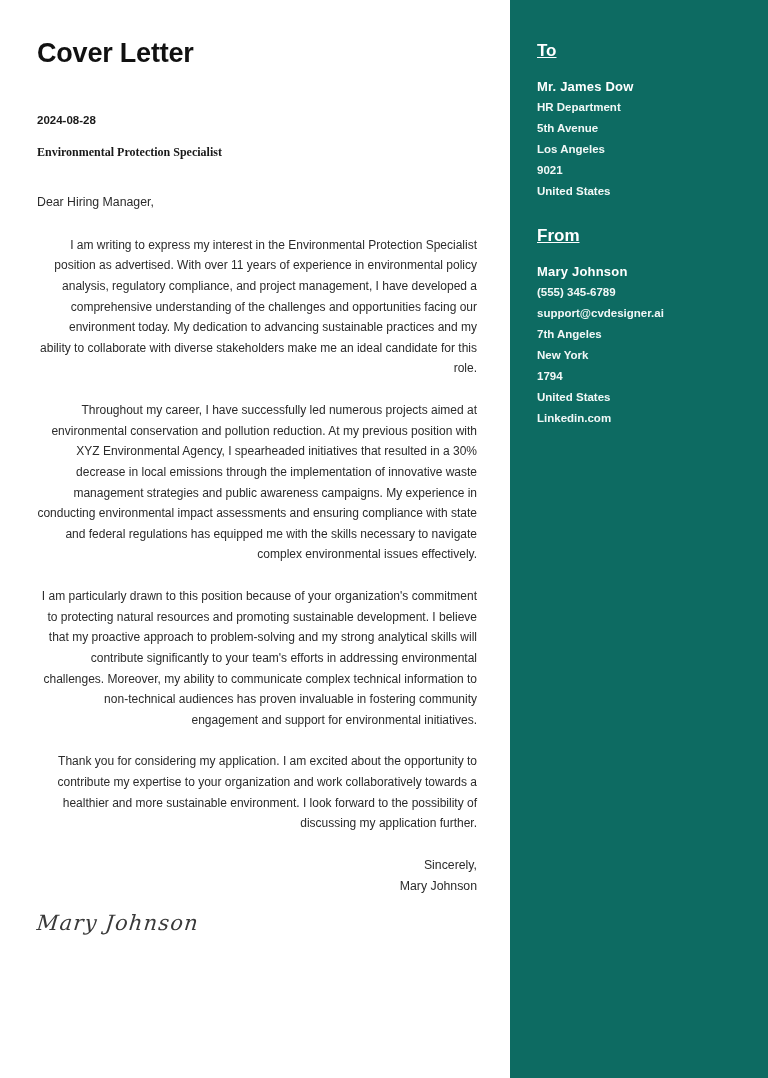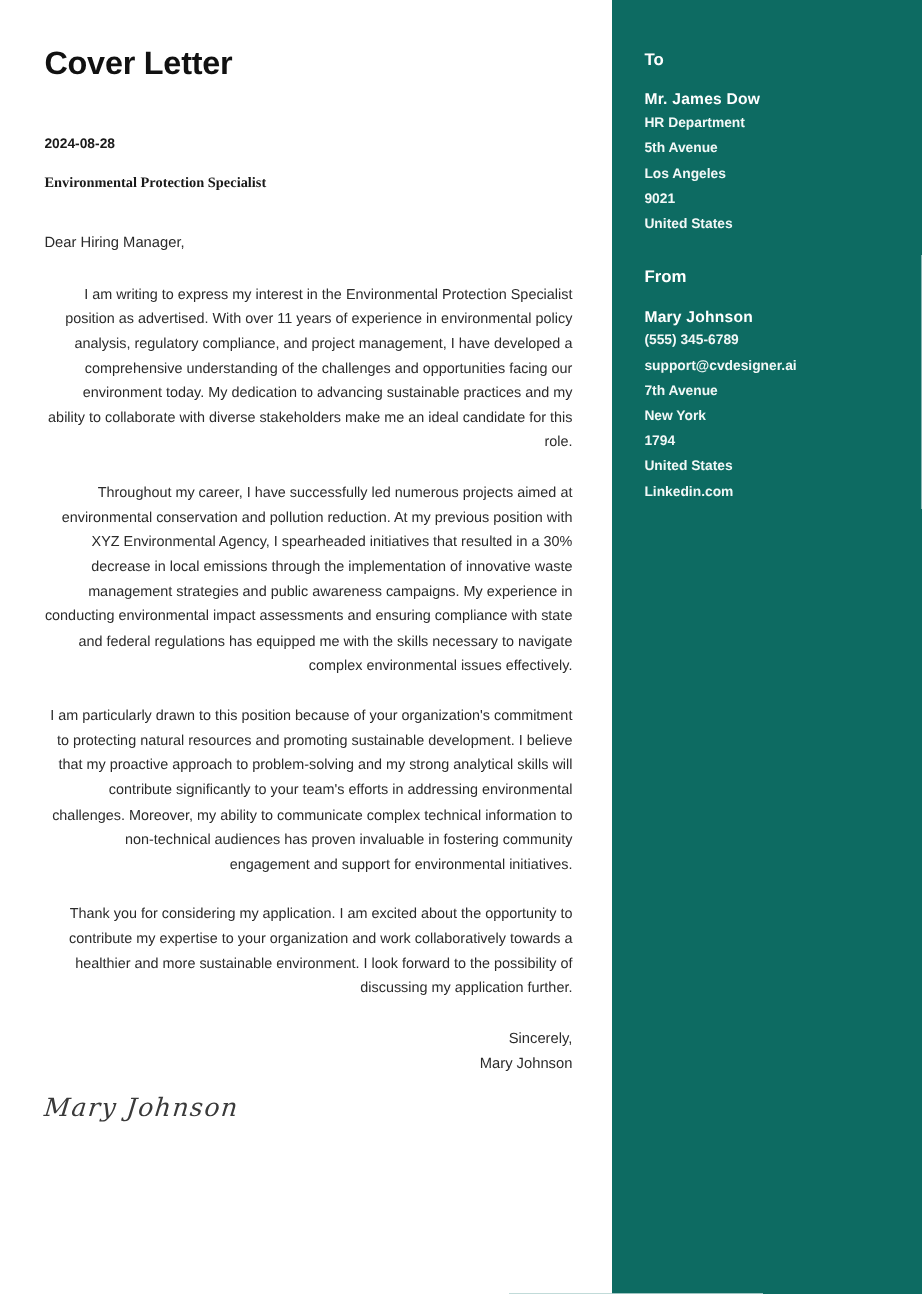--- a/index.html
+++ b/index.html
@@ -9,21 +9,21 @@
     height: 1078px;
     background: #ffffff;
     font-family: "Liberation Sans", sans-serif;
     -webkit-font-smoothing: antialiased;
   }
 
   #page {
     position: relative;
     width: 768px;
     height: 1078px;
-    background: #0f766e;
+    background: #14b8a6;
     overflow: hidden;
   }
 
   
   #main-column {
     position: absolute;
     left: 0;
     top: 0;
     width: 510px;
     height: 1078px;
@@ -90,25 +90,26 @@
     left: 510px;
     top: 0;
     width: 258px;
     height: 1078px;
     background: #0d6b62;
     padding: 40px 20px 0 27px;
     color: #ffffff;
   }
 
   .sidebar-heading {
-    font-size: 14px;
+    font-size: 17px;
     font-weight: 700;
     color: #ffffff;
     line-height: 1.3;
     margin-bottom: 15px;
+    text-decoration: underline;
   }
 
   .sidebar-name {
     font-size: 13px;
     font-weight: 700;
     color: #ffffff;
     line-height: 1.55;
     letter-spacing: 0.2px;
   }
 
@@ -163,21 +164,21 @@
       <div class="sidebar-line">Los Angeles</div>
       <div class="sidebar-line">9021</div>
       <div class="sidebar-line">United States</div>
     </div>
 
     <div id="from-block">
       <div class="sidebar-heading">From</div>
       <div class="sidebar-name">Mary Johnson</div>
       <div class="sidebar-line">(555) 345-6789</div>
       <div class="sidebar-line">support@cvdesigner.ai</div>
-      <div class="sidebar-line">7th Avenue</div>
+      <div class="sidebar-line">7th Angeles</div>
       <div class="sidebar-line">New York</div>
       <div class="sidebar-line">1794</div>
       <div class="sidebar-line">United States</div>
       <div class="sidebar-line">Linkedin.com</div>
     </div>
 
   </div>
 
 </div>
 

